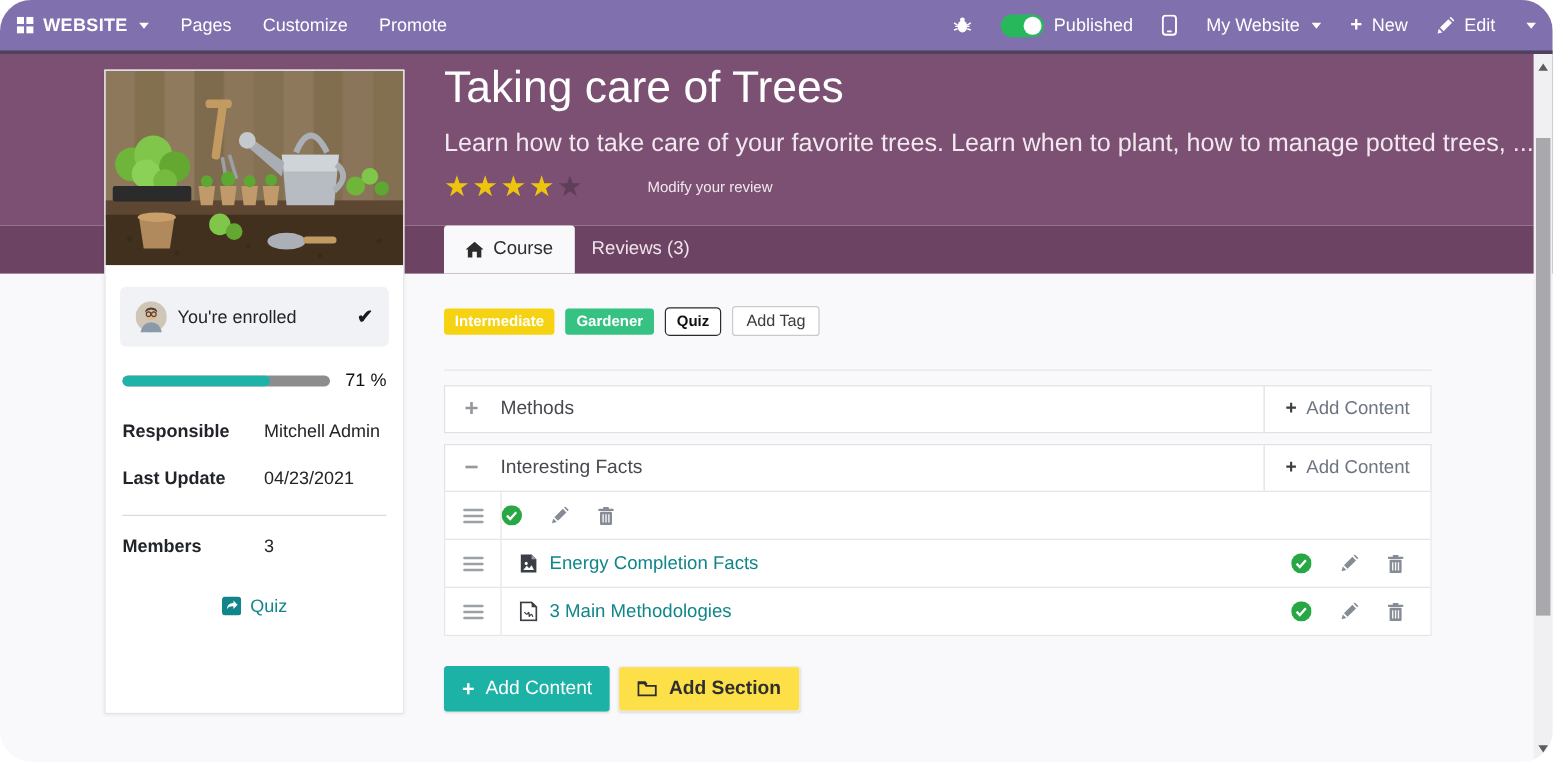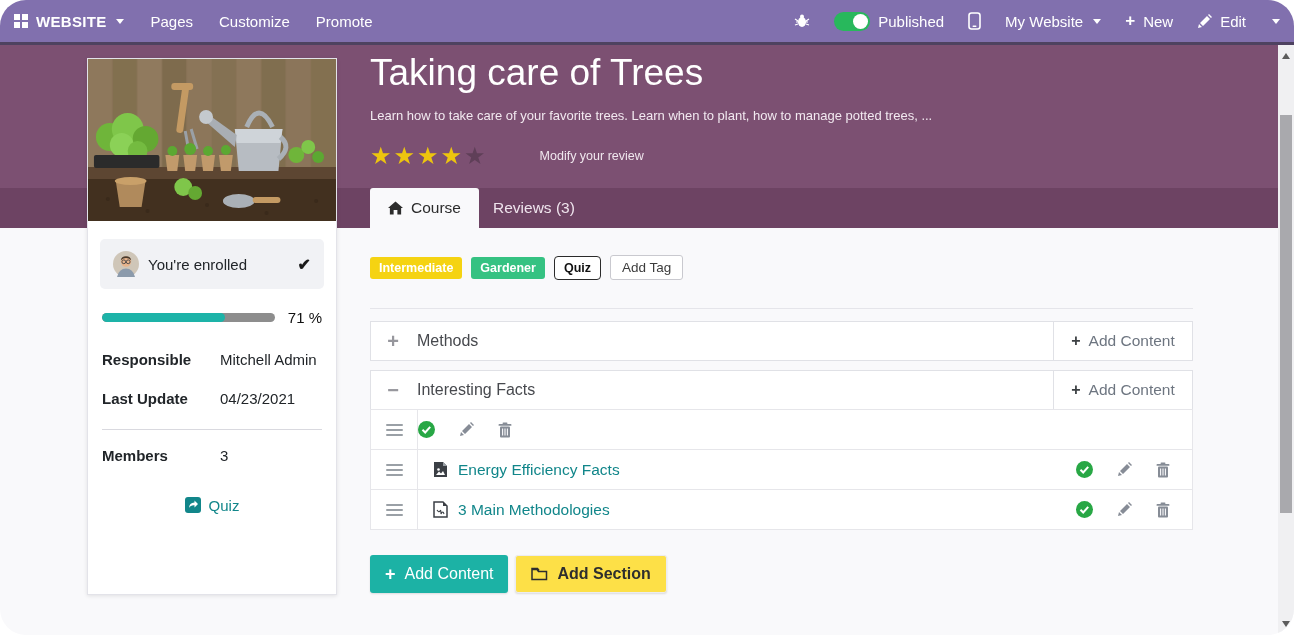--- a/index.html
+++ b/index.html
@@ -20,21 +20,21 @@
   .toggle { width:36px; height:19px; border-radius:10px; background:#28b85c; position:relative; }
   .toggle .knob { position:absolute; right:2px; top:2px; width:15px; height:15px; border-radius:50%; background:#fff; }
   .nav-group { display:flex; align-items:center; gap:8px; cursor:pointer; }
   .plus-glyph { font-weight:bold; font-size:17px; }
 
   
   .hero { position:absolute; left:0; top:45px; width:1294px; height:143px; background:#7c5072; }
   .tabband { position:absolute; left:0; top:188px; width:1294px; height:40px; background:#6d4363; }
 
   .course-title { position:absolute; left:370px; top:52px; color:#fff; font-size:37px; font-weight:400; }
-  .course-desc  { position:absolute; left:370px; top:108px; color:#f2e9f0; font-size:13px; }
+  .course-desc  { position:absolute; left:370px; top:108px; color:#f2e9f0; font-size:21px; }
   .rating-row { position:absolute; left:370px; top:144px; display:flex; align-items:center; }
   .star { font-size:24px; line-height:24px; letter-spacing:2px; cursor:pointer; }
   .star.filled { color:#edc50e; }
   .star.empty  { color:#5f3f58; }
   .modify-review { color:#f0e7ee; font-size:12.5px; margin-left:52px; cursor:pointer; }
 
   .tab { position:absolute; top:188px; height:40px; display:flex; align-items:center; gap:8px;
          padding:12px 18px; font-size:15.5px; cursor:pointer; }
   .tab.active { left:370px; background:#f9f9fb; border-radius:3px 3px 0 0; color:#2c2c2c; }
   .tab.inactive { left:475px; color:#efe4ed; }
@@ -407,21 +407,21 @@
         </div>
       <div class="lesson-main">
         <span>
           <svg width="15" height="17" viewBox="0 0 15 17">
               <path d="M1 1 h9 l4 4 v11 h-13 z" fill="#3b3f45"></path>
               <path d="M10 1 l4 4 h-4 z" fill="#9aa0a6"></path>
               <circle cx="5.5" cy="8.5" r="1.3" fill="#fff"></circle>
               <path d="M3 14 l3-3.5 2 2 2-2.5 2 4z" fill="#fff"></path>
             </svg>
         </span>
-        <span class="lesson-link">Energy Efficiency Facts</span>
+        <span class="lesson-link">Energy Completion Facts</span>
       </div>
       <div class="row-actions">
         <span class="icon-btn">
           <svg width="17" height="17" viewBox="0 0 17 17">
               <circle cx="8.5" cy="8.5" r="8.5" fill="#28a745"></circle>
               <path d="M4.5 8.7 l2.7 2.8 5-5.6" stroke="#fff" stroke-width="2" fill="none"></path>
             </svg>
         </span>
         <span class="icon-btn">
           <svg width="15" height="15" viewBox="0 0 15 15" fill="#868c96">

